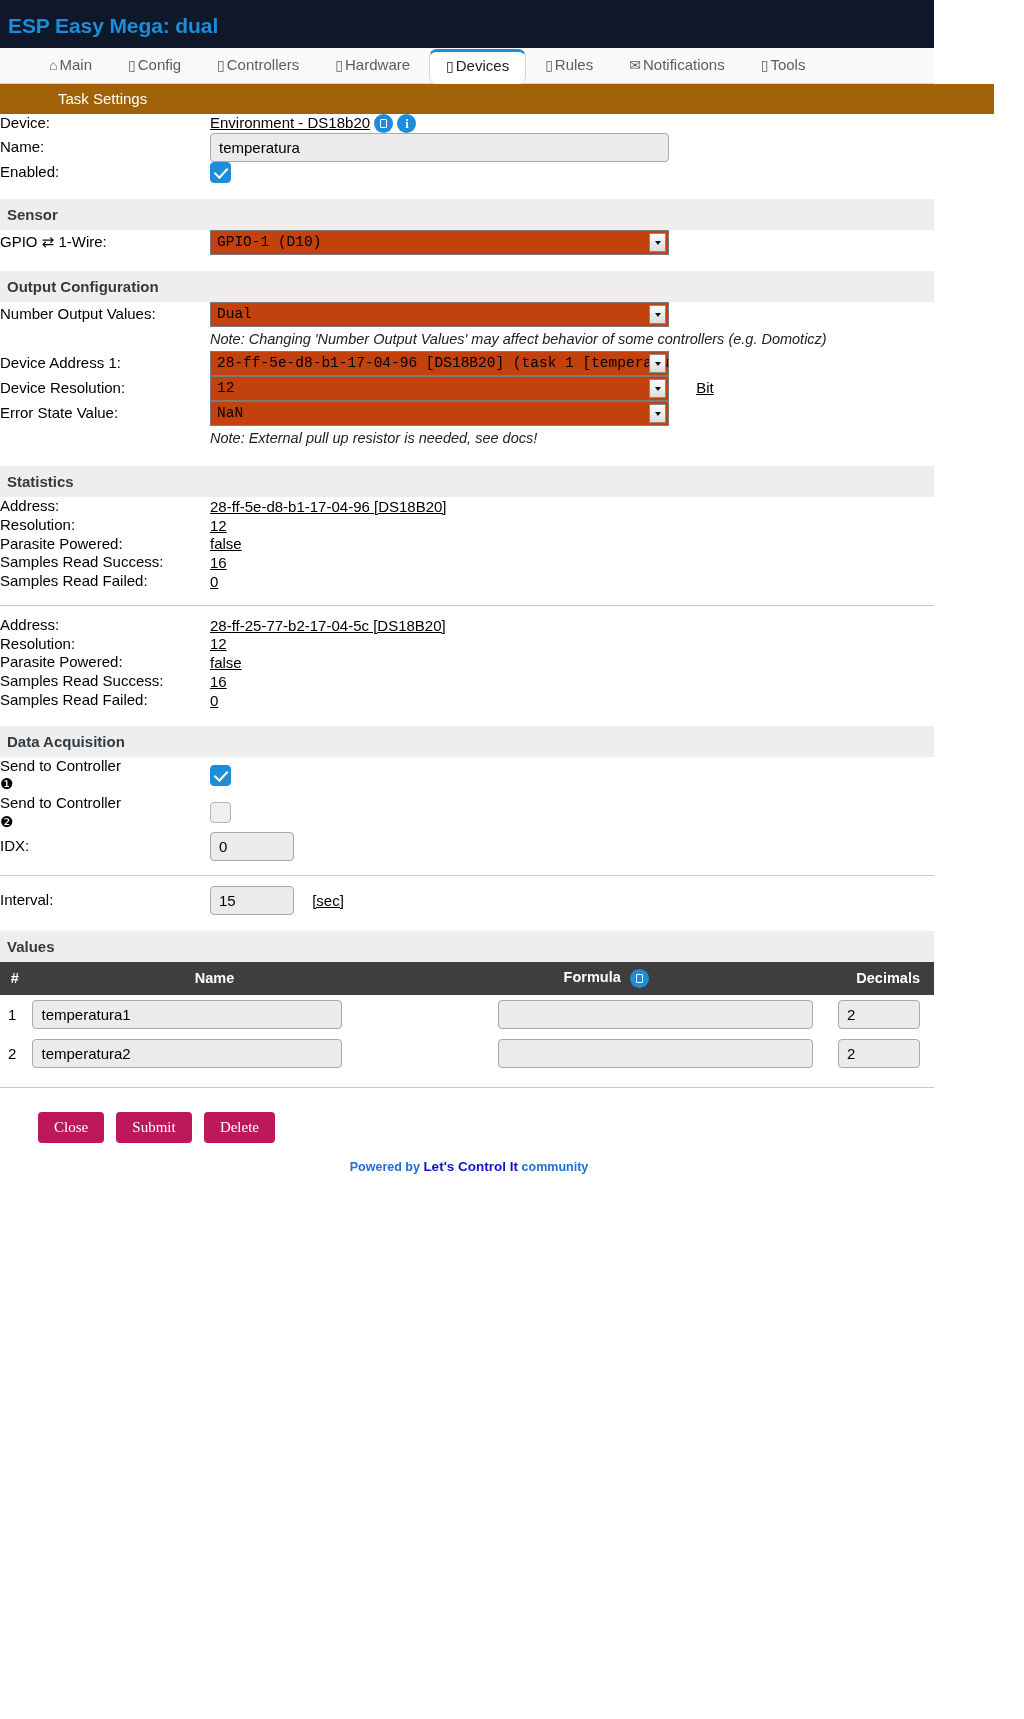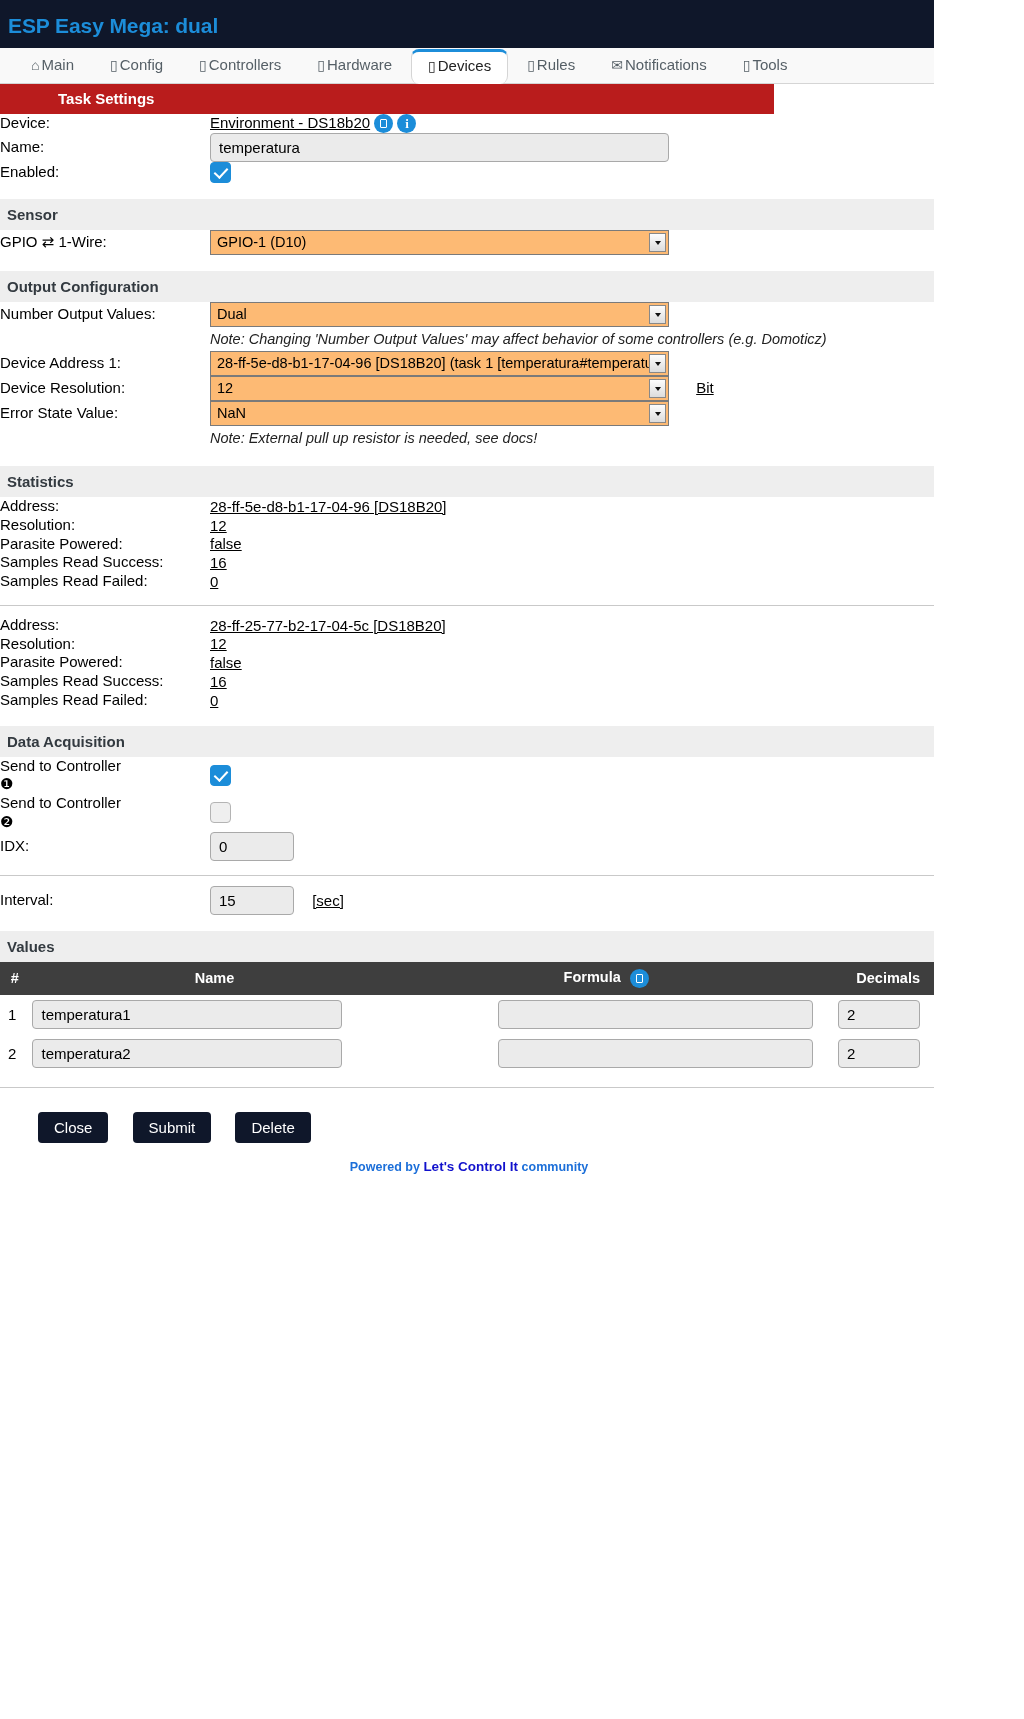--- a/index.html
+++ b/index.html
@@ -25,21 +25,21 @@
     font-size: 21px;
     font-weight: bold;
     color: #1c8dd9;
     padding: 0 0 10px 8px;
     letter-spacing: -0.1px;
   }
   .tabbar {
     display: flex;
     align-items: flex-end;
     border-bottom: 1px solid #d5d5d5;
-    padding-left: 14px;
+    padding-left: 32px;
     background: #f9f9f9;
   }
   .tab {
     padding: 8px 16px 9px 16px;
     font-size: 15px;
     color: #555f66;
     border: 1px solid transparent;
     border-bottom: none;
     margin-right: 2px;
     cursor: pointer;
@@ -53,26 +53,26 @@
     border-top: 3px solid #1c8dd9;
     color: #222;
     position: relative;
     top: 1px;
     padding-top: 6px;
     border-radius: 8px;
   }
 
   
   .section-dark {
-    background: #b91c1c;
+    background: #a16207;
     color: #ffffff;
-    font-weight: bold;
+    font-weight: normal;
     font-size: 15px;
     padding: 6px 0 7px 58px;
-    width: 774px;
+    width: 994px;
   }
   
   .section-light {
     background: #eeeeee;
     color: #333a40;
     font-weight: bold;
     font-size: 15px;
     padding: 7px 0 7px 7px;
     width: 934px;
     margin-top: 16px;
@@ -106,31 +106,32 @@
   .name-input { width: 459px; }
   .small-input { width: 84px; }
   .val-name-input { width: 310px; }
   .val-formula-input { width: 315px; }
   .val-dec-input { width: 82px; }
 
   
   .sel {
     position: relative;
     display: inline-block;
-    background: #fdba74;
+    background: #c2410c;
     border: 1px solid #7a7a7a;
     height: 25px;
     line-height: 23px;
     font-size: 14.5px;
     color: #000;
     padding: 0 22px 0 6px;
     overflow: hidden;
     white-space: nowrap;
     vertical-align: middle;
     cursor: pointer;
+    font-family: Liberation Mono, monospace;
   }
   .sel .arrow {
     position: absolute;
     right: 2px; top: 2px;
     width: 17px; height: 19px;
     background: linear-gradient(#fdfdfd,#dcdcdc);
     border: 1px solid #888;
     display: flex; align-items: center; justify-content: center;
   }
   .sel .arrow::after {
@@ -240,28 +241,28 @@
   table.values th.c-dec { width: 130px; text-align: right; padding-right: 14px; }
   table.values td { padding: 5px 0; font-size: 15px; }
   table.values td.c-idx { text-align: left; padding-left: 8px; }
   table.values td.c-name { padding-left: 3px; }
   table.values td.c-formula { text-align: left; padding-left: 98px; }
   table.values td.c-dec { text-align: right; padding-right: 14px; }
 
   
   .btnrow { padding: 14px 0 10px 38px; }
   .btn {
-    background: #0f172a;
+    background: #be185d;
     color: #ffffff;
     border: none;
     border-radius: 4px;
-    font-family: Liberation Sans, sans-serif;
+    font-family: Liberation Serif, serif;
     font-size: 15px;
     padding: 7px 16px;
-    margin-right: 20px;
+    margin-right: 8px;
     cursor: pointer;
   }
 
   .footer {
     font-size: 12.5px;
     color: #1c6fd9;
     padding: 6px 0 10px 4px;
     font-weight: bold;
     text-align: center;
   }

